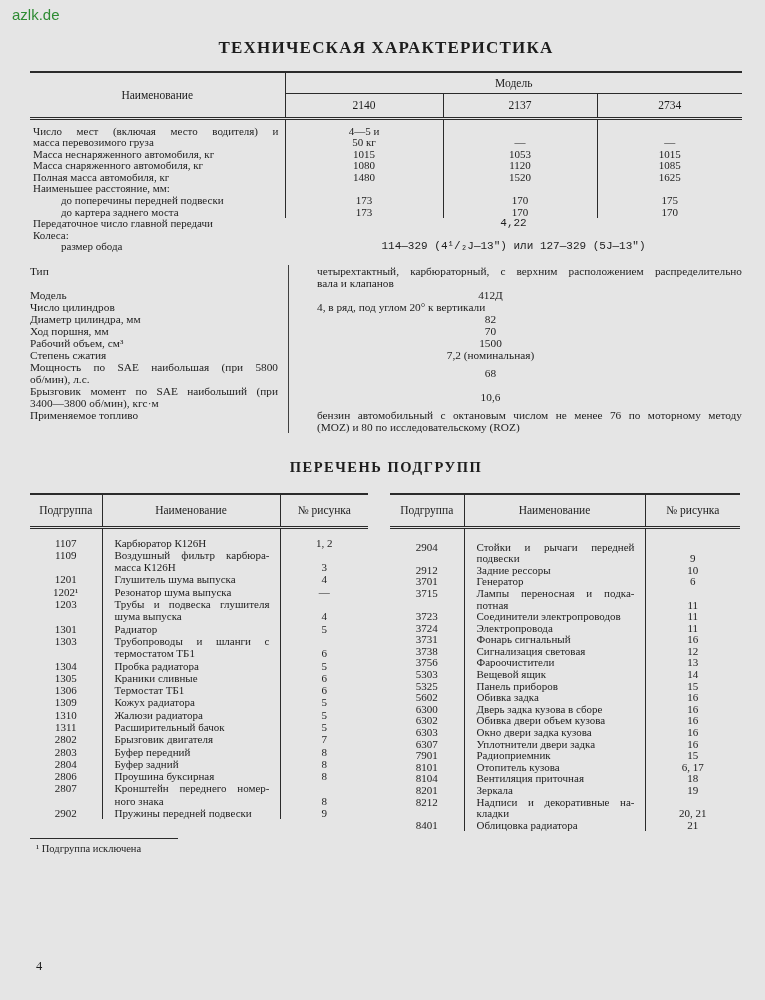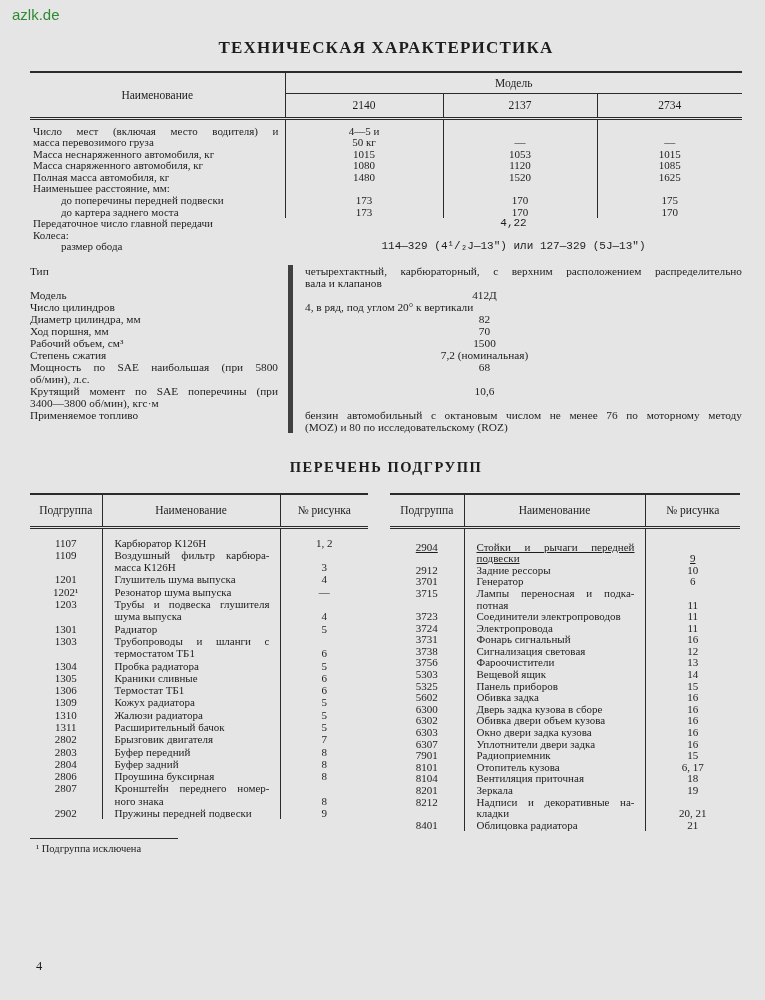--- a/index.html
+++ b/index.html
@@ -41,44 +41,44 @@
   .spec td.n { padding-left:3px; padding-right:6px; }
   .spec td.n.ind > div { padding-left:28px; }
   .spec td.v { text-align:center; border-left:1px solid #2b2b2b; }
   .spec td.spanv { text-align:center;font-family:Liberation Mono, monospace; }
 
   
   .engine { margin-top:12px; font-size:11.3px; }
   .engine-row { display:flex; }
   .engine-label { width:258px; line-height:12px; padding-right:10px; }
   .engine-value {
-    flex:1; border-left:5px solid #404040; padding-left:12px;
+    flex:1; border-left:1px solid #404040; padding-left:28px;
     line-height:12px; display:flex; flex-direction:column; justify-content:flex-start;
   }
-  .engine-row.vcenter .engine-value { justify-content:flex-start; }
+  .engine-row.vcenter .engine-value { justify-content:center; }
   .engine-value.center { text-align:center; padding-right:78px; }
 
   
   .subgroups { display:flex; margin-top:17px; }
   table.sub {
     border-collapse:collapse; border-top:2.5px solid #2b2b2b;
     font-size:11px; align-self:flex-start;
   }
   table.sub.left { width:338px; }
   table.sub.right { width:350px; margin-left:22px; }
   .sub thead { border-bottom:3px double #2b2b2b; }
   .sub thead th { font-weight:normal; font-size:11.5px; height:33px; text-align:center; }
   .sub th + th, .sub td + td { border-left:1px solid #2b2b2b; }
   .sub.left  th:nth-child(1){ width:72px; }  .sub.left  th:nth-child(2){ width:178px; } .sub.left  th:nth-child(3){ width:88px; }
   .sub.right th:nth-child(1){ width:74px; }  .sub.right th:nth-child(2){ width:181px; } .sub.right th:nth-child(3){ width:95px; }
   .sub tbody td { vertical-align:top; padding:0 4px; }
   .sub.left  tbody td { line-height:12.3px; }
   .sub.right tbody td { line-height:11.6px; }
   .sub tbody tr:first-child td { padding-top:8px; }
-  .sub.right tbody tr:first-child td { padding-top:13px;text-decoration:underline; }
+  .sub.right tbody tr:first-child td { padding-top:13px; }
   .sub td.code { text-align:center; }
   .sub td.fig  { text-align:center; vertical-align:bottom; }
   .sub td.name { padding-left:12px; padding-right:10px; }
 
   .jline { text-align:justify; text-align-last:justify; }
 
   .footnote-rule { width:148px; border-top:1px solid #2b2b2b; margin-top:7px; }
   .footnote { font-size:10.5px; margin-top:4px; padding-left:6px; }
   .page-number { position:absolute; left:36px; bottom:26px; font-size:12.5px; }
 </style>
@@ -307,21 +307,21 @@
             <div>об/мин), л.с.</div>
           </div>
           <div class="engine-value center">
             <div>
               <div>68</div>
             </div>
           </div>
         </div>
         <div class="engine-row vcenter">
           <div class="engine-label">
-            <div class="jline">Крутящий момент по SAE поперечины (при</div>
+            <div class="jline">Брызговик момент по SAE наибольший (при</div>
             <div>3400—3800 об/мин), кгс·м</div>
           </div>
           <div class="engine-value center">
             <div>
               <div>10,6</div>
             </div>
           </div>
         </div>
         <div class="engine-row">
           <div class="engine-label">

